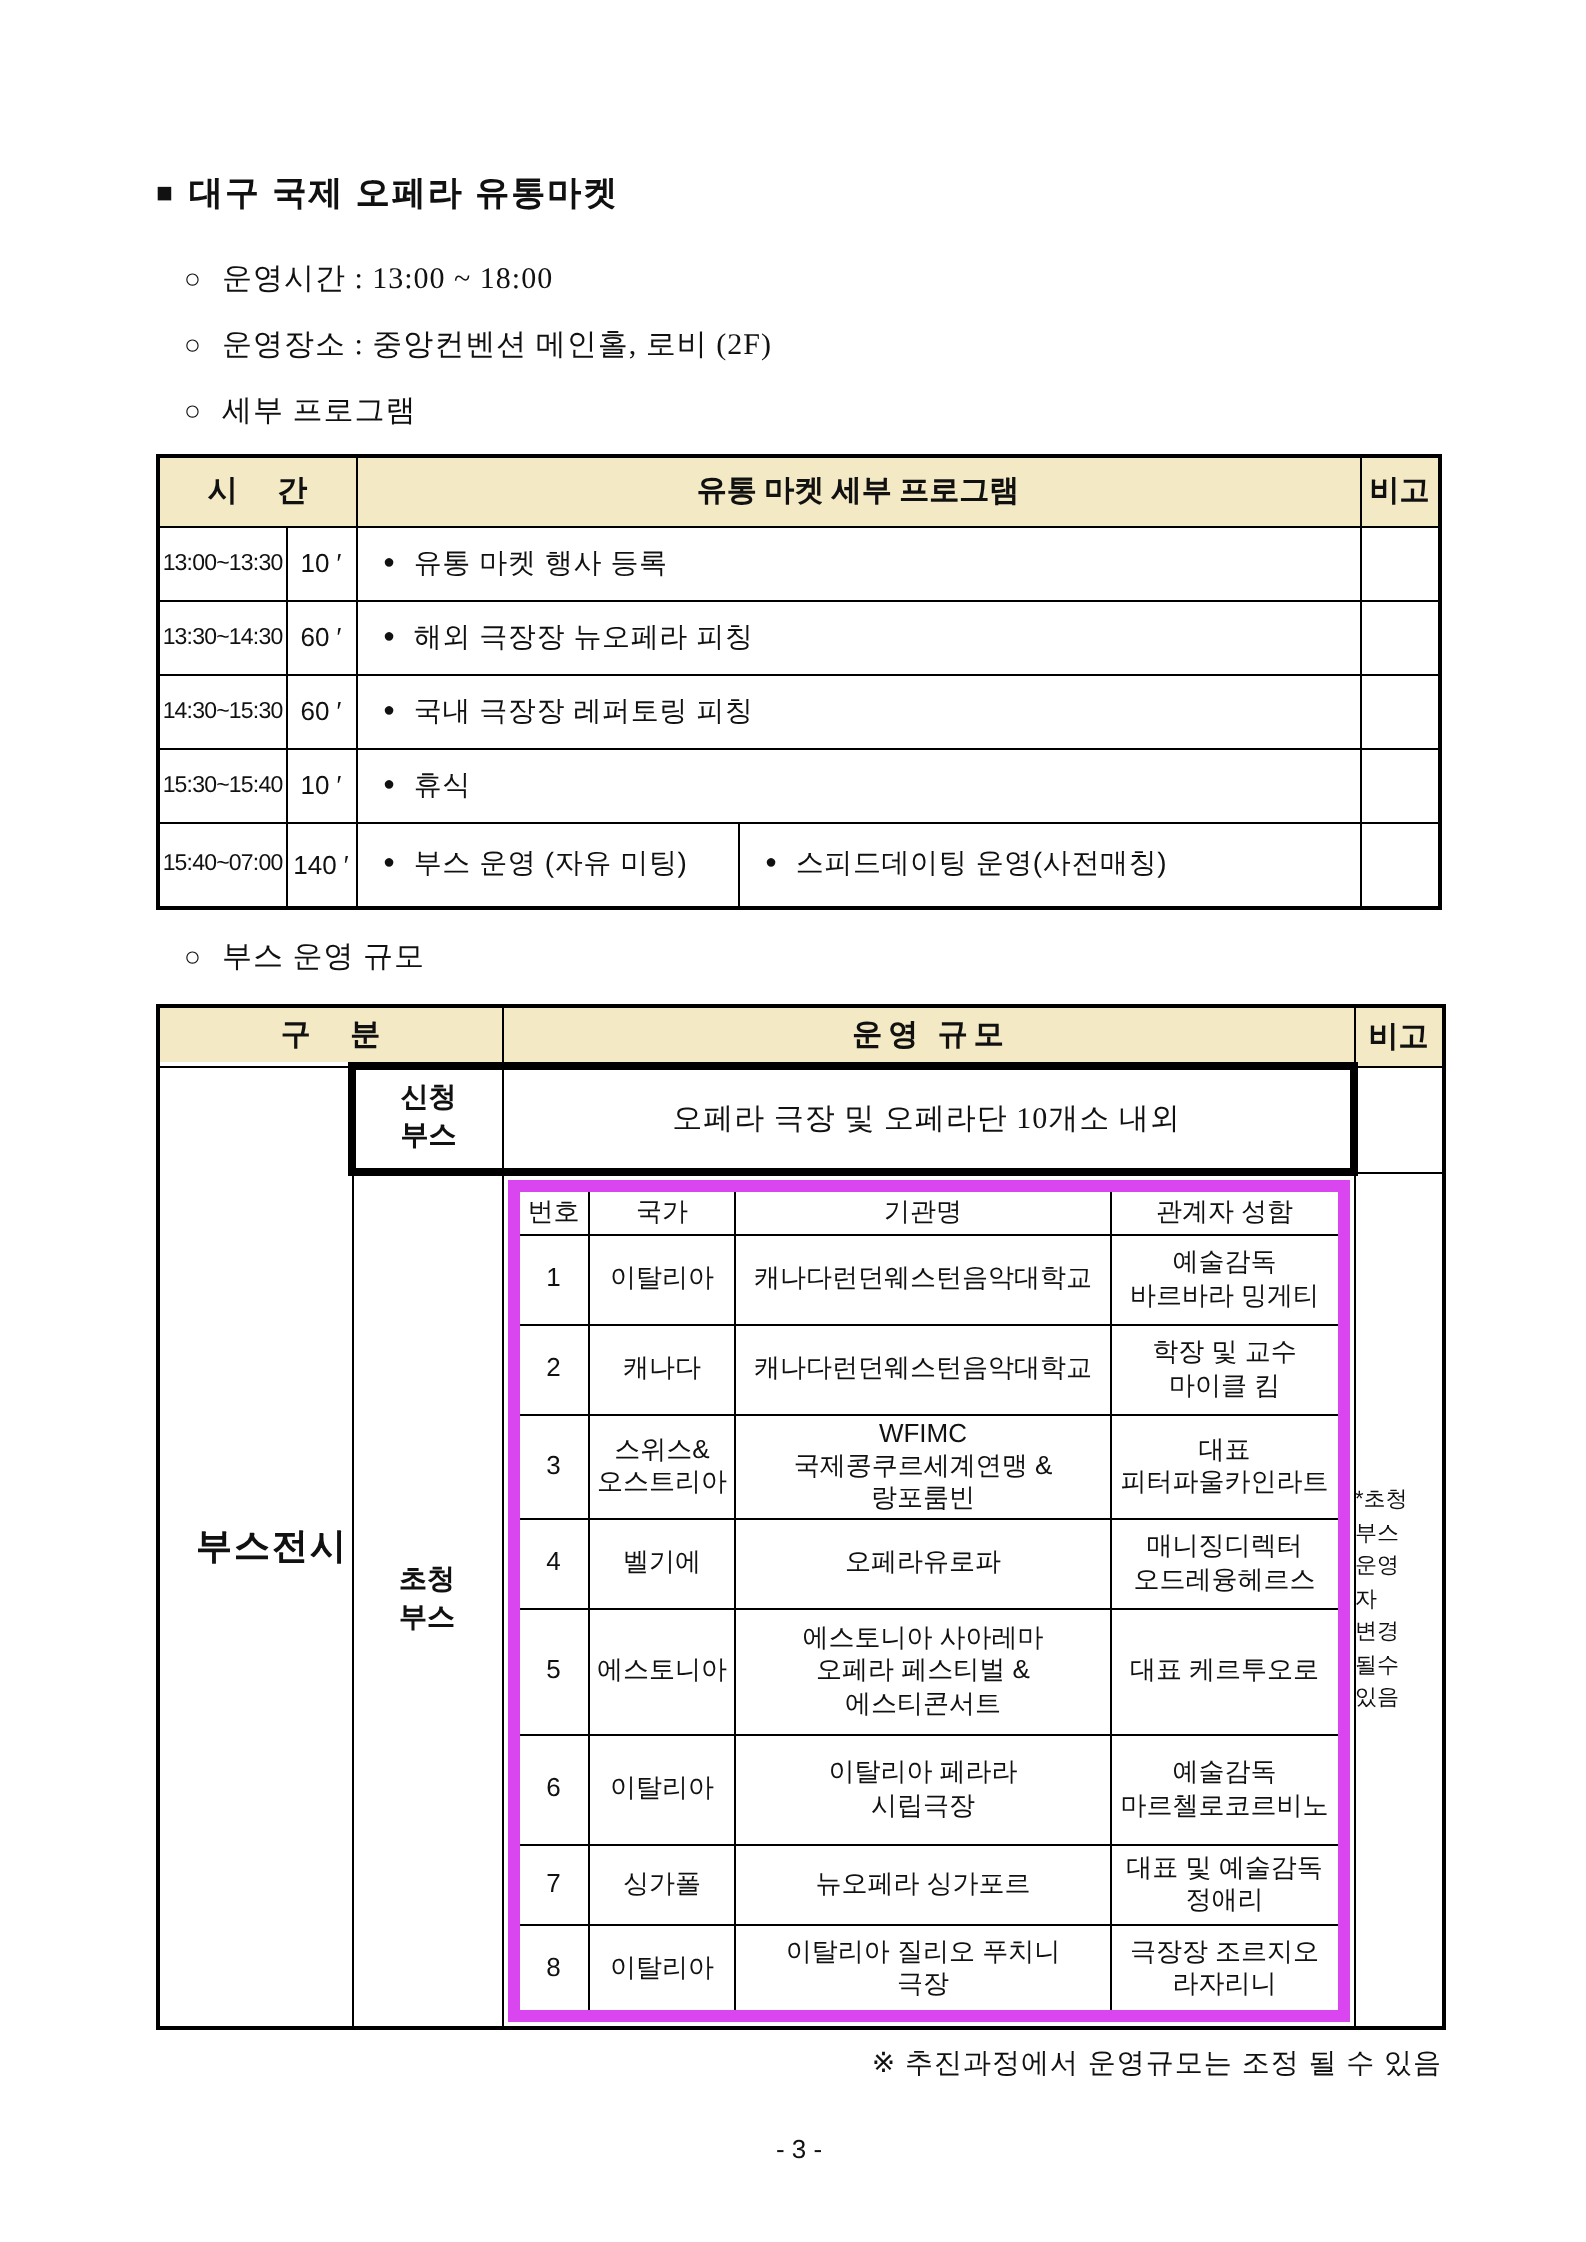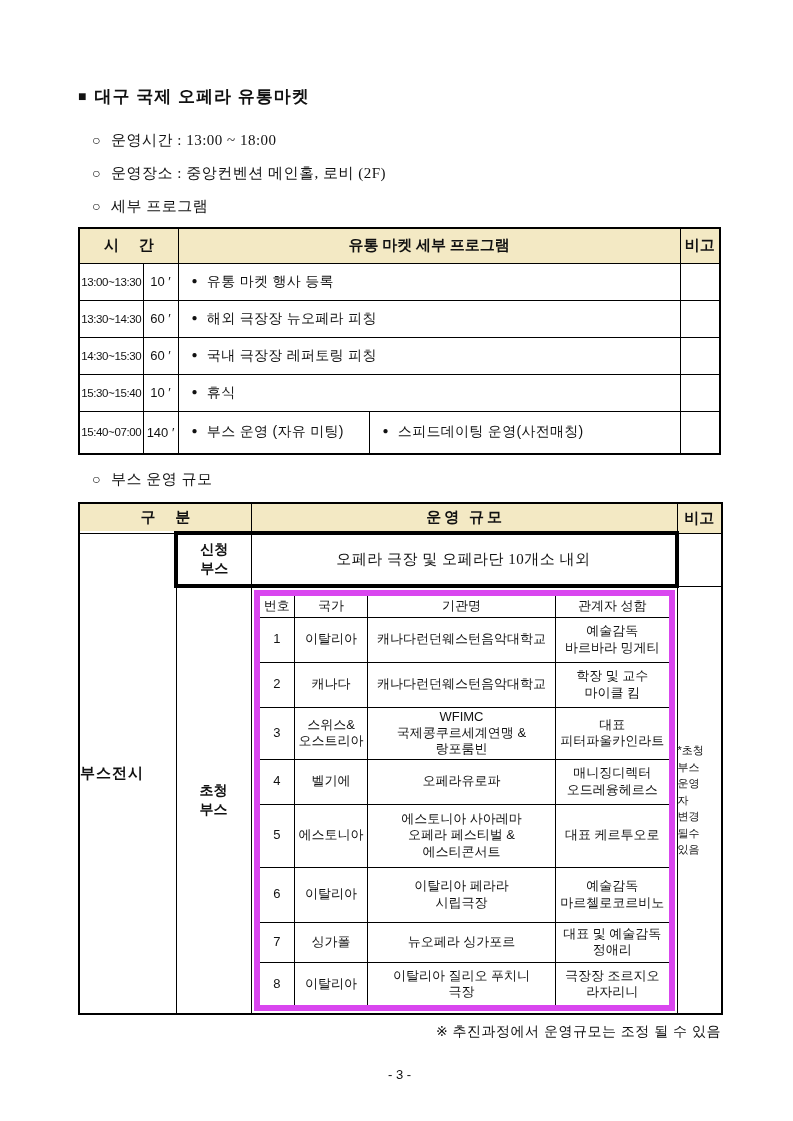--- a/index.html
+++ b/index.html
@@ -37,21 +37,21 @@
   .t1 .prog .blt{font-size:10px;margin-right:9px;vertical-align:2px;}
 
   
   .section{margin:8px 0 0 14px;line-height:32px;font-size:15px;letter-spacing:0.5px;}
   .section .circ{margin-right:10px;font-size:14px;}
 
   
   .t2{width:643px;border:2px solid #000;margin-top:6px;}
   .t2 .h{height:30px;}
   .t2 .approw{height:53px;}
-  .groupcell{font-weight:bold;font-size:15px;text-align:left;letter-spacing:1px;margin-left:40px;}
+  .groupcell{font-weight:bold;font-size:18px;text-align:right;letter-spacing:1px;margin-left:40px;}
   .lblcell{font-weight:bold;font-size:14px;text-align:center;white-space:pre-line;line-height:1.35;}
   .box-l{border:4px solid #000;border-right-width:1px;}
   .box-r{border:4px solid #000;border-left-width:1px;margin-left:24px;}
   .appcontent{font-size:15px;text-align:center;letter-spacing:0.5px;}
   .innerwrap{vertical-align:top;padding:2px;}
   .notecell{font-family:"Liberation Sans","DejaVu Sans",sans-serif;font-size:11px;
     white-space:pre-line;line-height:1.5;vertical-align:middle;}
 
   
   .t3{width:100%;border:6px solid #d946ef;font-family:"Liberation Sans","DejaVu Sans",sans-serif;}

